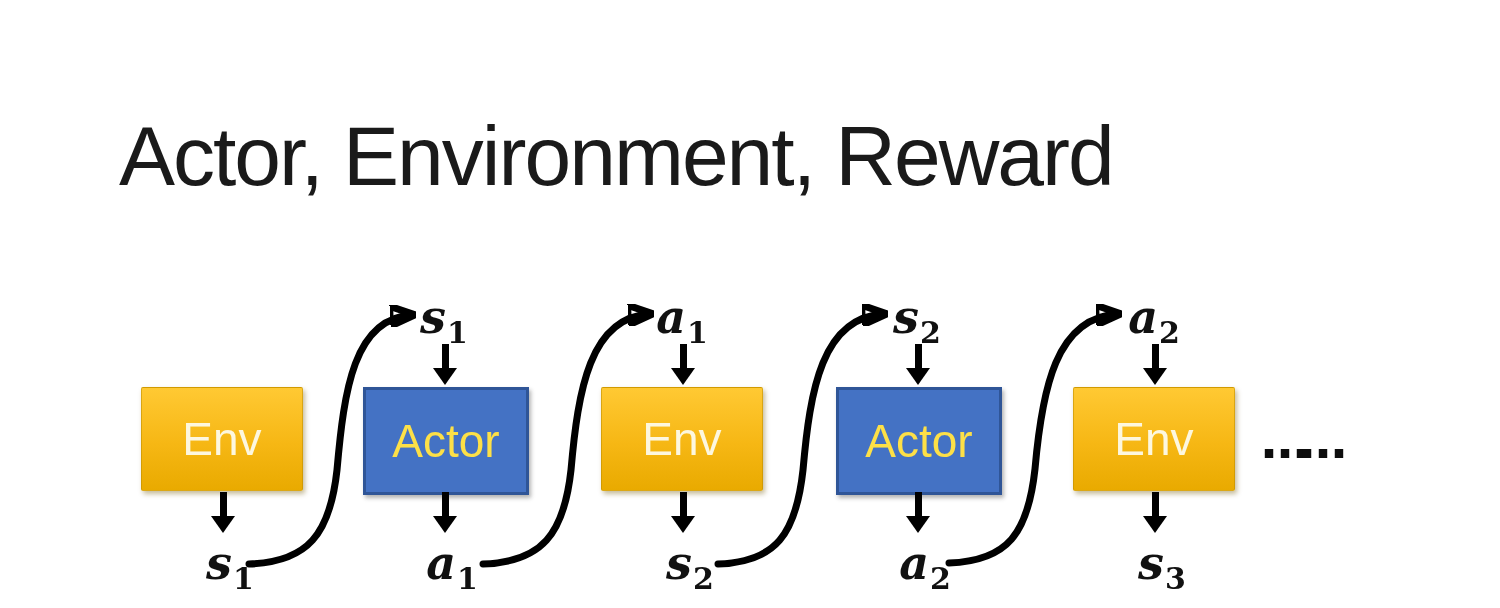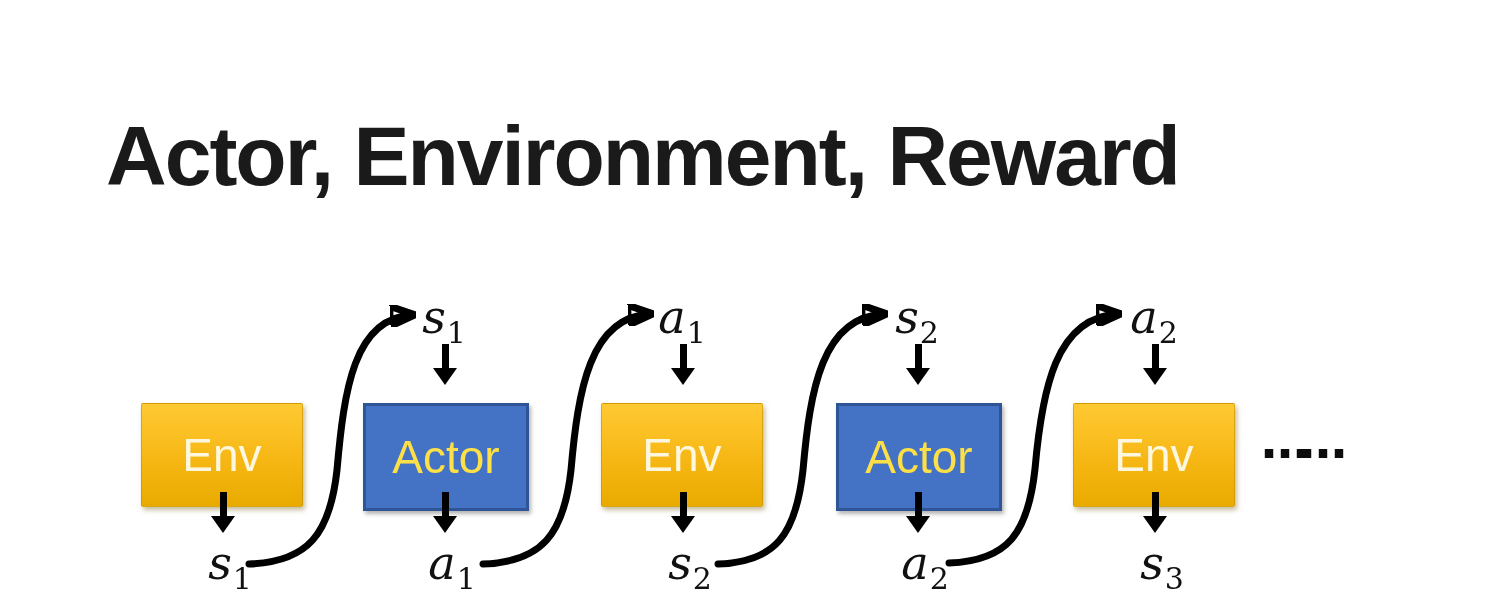--- a/index.html
+++ b/index.html
@@ -1,47 +1,46 @@
 <!DOCTYPE html>
 <html style="--title-color: #1a1a1a; --env-top: #ffc933; --env-bottom: #e9aa00; --env-text: #fdf7df; --actor-fill: #4472c4; --actor-border: #2f5597;"><head>
 <meta charset="utf-8">
 <style>
   html,body { margin:0; padding:0; background:#ffffff; }
   #slide {
     position:relative; width:1500px; height:608px; overflow:hidden;
     background:#ffffff; font-family:"Liberation Sans", sans-serif;
   }
   #title {
-    position:absolute; left:106px; top:112px;
+    position:absolute; left:119px; top:112px;
     font-size:84px; line-height:1.05; letter-spacing:-2px;
-    color:var(--title-color,#1a1a1a); font-weight:700; white-space:nowrap;
+    color:var(--title-color,#1a1a1a); font-weight:400; white-space:nowrap;
   }
   .box {
     position:absolute; top:387px; width:160px; height:102px;
     display:flex; align-items:center; justify-content:center;
     font-size:46px;
-    margin-top:16px;
   }
   .box.env {
     background:linear-gradient(180deg, var(--env-top,#ffc933) 0%, #f6b714 55%, var(--env-bottom,#e9aa00) 100%);
     color:var(--env-text,#fdf7df);
     border:1px solid rgba(190,140,0,.55);
     box-shadow:2px 3px 5px rgba(110,85,0,.40);
     border-radius:2px;
   }
   .box.actor {
     background:var(--actor-fill,#4472c4);
     color:#fde047;
     border:3px solid var(--actor-border,#2f5597);
     box-shadow:2px 3px 4px rgba(40,40,40,.35);
   }
   .lbl {
     position:absolute; transform:translateX(-50%);
     font-family:"DejaVu Serif","Liberation Serif",serif;
-    font-style:italic; font-size:46px; color:#111; white-space:nowrap; line-height:1;
+    font-style:italic; font-size:46px; color:#111; white-space:nowrap; line-height:1;font-weight:bold;
   }
   .lbl sub {
     font-size:30px; font-style:normal;
     font-family:"DejaVu Serif",serif;
     vertical-align:-10px; margin-left:1px;
   }
   .lbl.top { top:294px; }
   .lbl.bottom { top:540px; }
   .varrow { position:absolute; width:24px; }
   .varrow .shaft { position:absolute; left:8.5px; top:0; width:7px; background:#000; }

